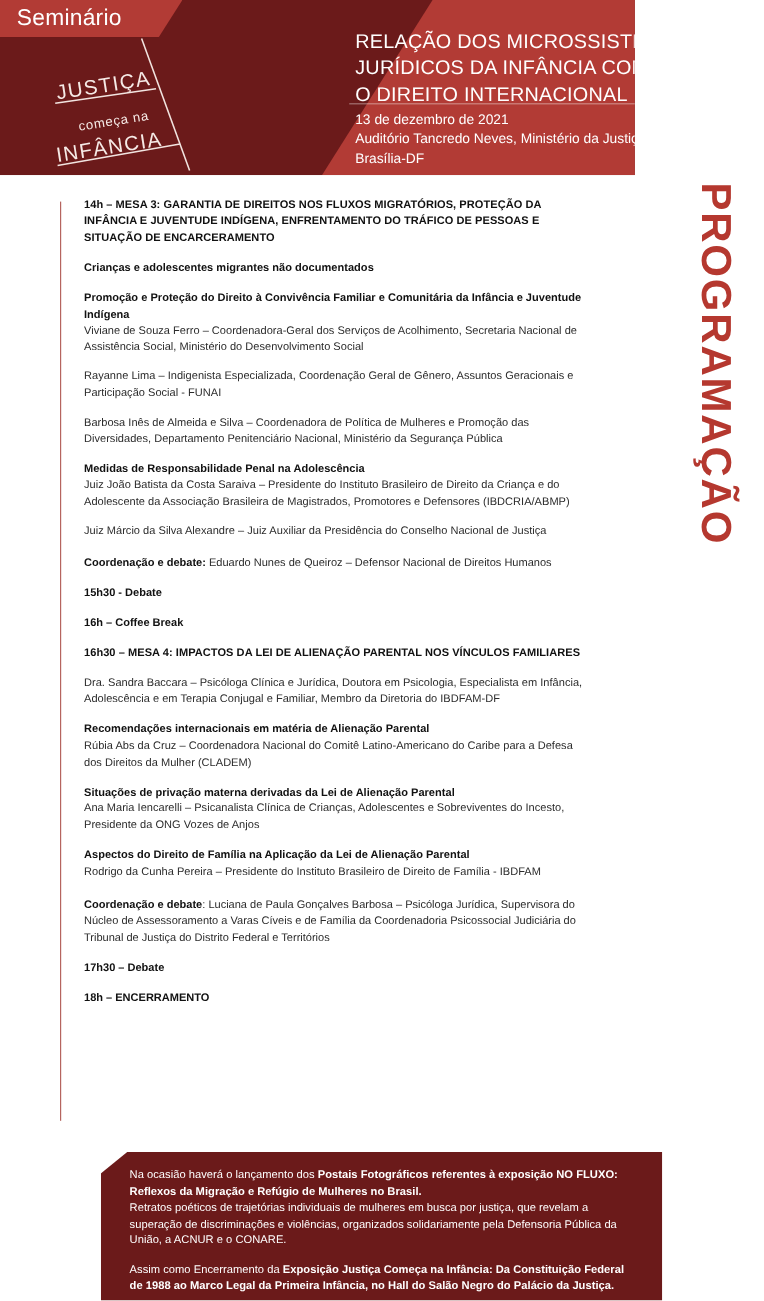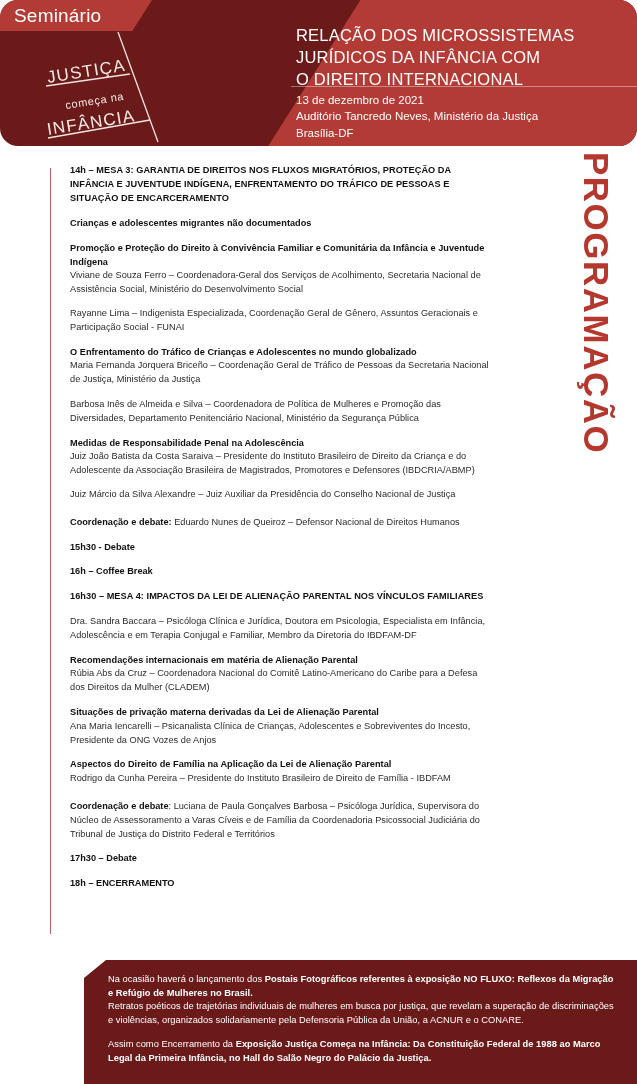--- a/index.html
+++ b/index.html
@@ -17,25 +17,24 @@
     position: relative;
     width: 637px;
     height: 1084px;
     background: #ffffff;
     overflow: hidden;
   }
 
   
   .header {
     position: relative;
-    width: 637px;
+    width: 529px;
     height: 146px;
     background: #6B1A1A;
     overflow: hidden;
-    border-radius: 18px;
   }
 
   
   .header-trapezoid {
     position: absolute;
     left: 218px;
     top: 0;
     width: 419px;
     height: 146px;
     background: #B23B35;
@@ -200,21 +199,21 @@
     margin-bottom: 11px;
   }
 
   .gap-sm { height: 3px; }
 
   
   .footer {
     position: absolute;
     left: 84px;
     top: 960px;
-    width: 553px;
+    width: 468px;
     height: 124px;
     background: #6B1A1A;
     clip-path: polygon(22px 0%, 100% 0%, 100% 100%, 0% 100%, 0% 18px);
     padding: 13px 22px 12px 24px;
   }
   .footer p {
     color: #ffffff;
     font-size: 9.3px;
     line-height: 1.46;
     letter-spacing: 0.02px;
@@ -278,24 +277,20 @@
       <div class="item">
         <div class="item-title">Crianças e adolescentes migrantes não documentados</div>
       </div>
 
       <div class="item">
         <div class="item-title">Promoção e Proteção do Direito à Convivência Familiar e Comunitária da Infância e Juventude Indígena</div>
         <div class="item-speaker">Viviane de Souza Ferro – Coordenadora-Geral dos Serviços de Acolhimento, Secretaria Nacional de Assistência Social, Ministério do Desenvolvimento Social</div>
         <div class="item-speaker solo">Rayanne Lima – Indigenista Especializada, Coordenação Geral de Gênero, Assuntos Geracionais e Participação Social - FUNAI</div>
       </div>
 
-      <div class="item">
-        <div class="item-title">O Enfrentamento do Tráfico de Crianças e Adolescentes no mundo globalizado</div>
-        <div class="item-speaker">Maria Fernanda Jorquera Briceño – Coordenação Geral de Tráfico de Pessoas da Secretaria Nacional de Justiça, Ministério da Justiça</div>
-      </div>
 
       <div class="item">
         <div class="item-speaker">Barbosa Inês de Almeida e Silva – Coordenadora de Política de Mulheres e Promoção das Diversidades, Departamento Penitenciário Nacional, Ministério da Segurança Pública</div>
       </div>
 
       <div class="item">
         <div class="item-title">Medidas de Responsabilidade Penal na Adolescência</div>
         <div class="item-speaker">Juiz João Batista da Costa Saraiva – Presidente do Instituto Brasileiro de Direito da Criança e do Adolescente da Associação Brasileira de Magistrados, Promotores e Defensores (IBDCRIA/ABMP)</div>
         <div class="item-speaker solo">Juiz Márcio da Silva Alexandre – Juiz Auxiliar da Presidência do Conselho Nacional de Justiça</div>
       </div>

